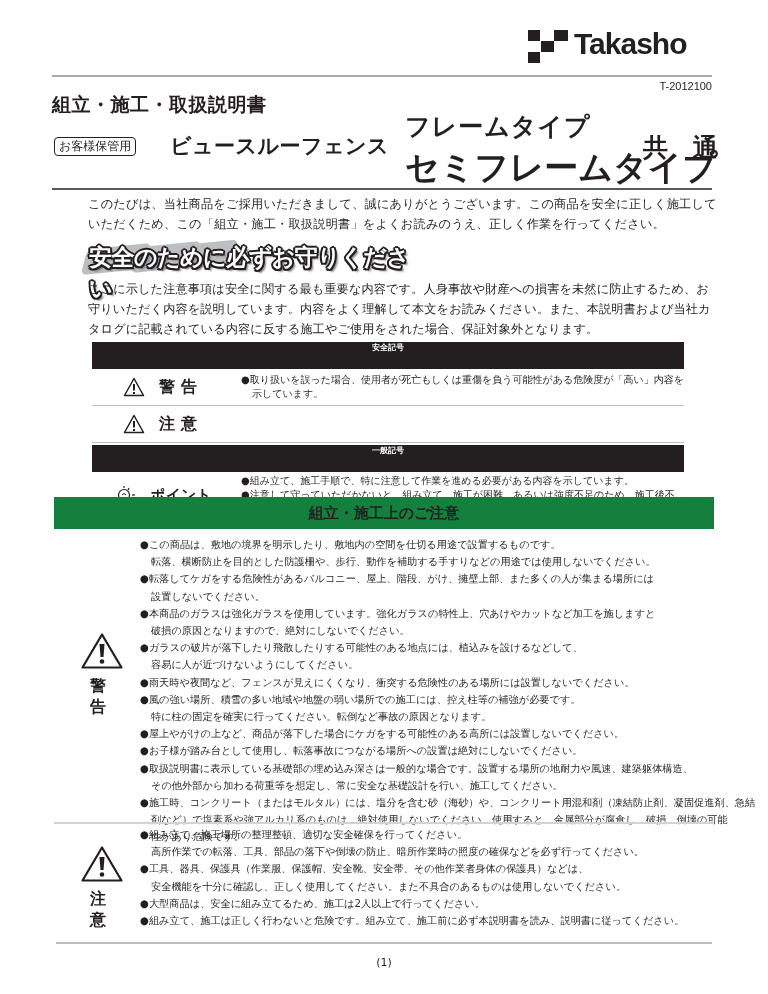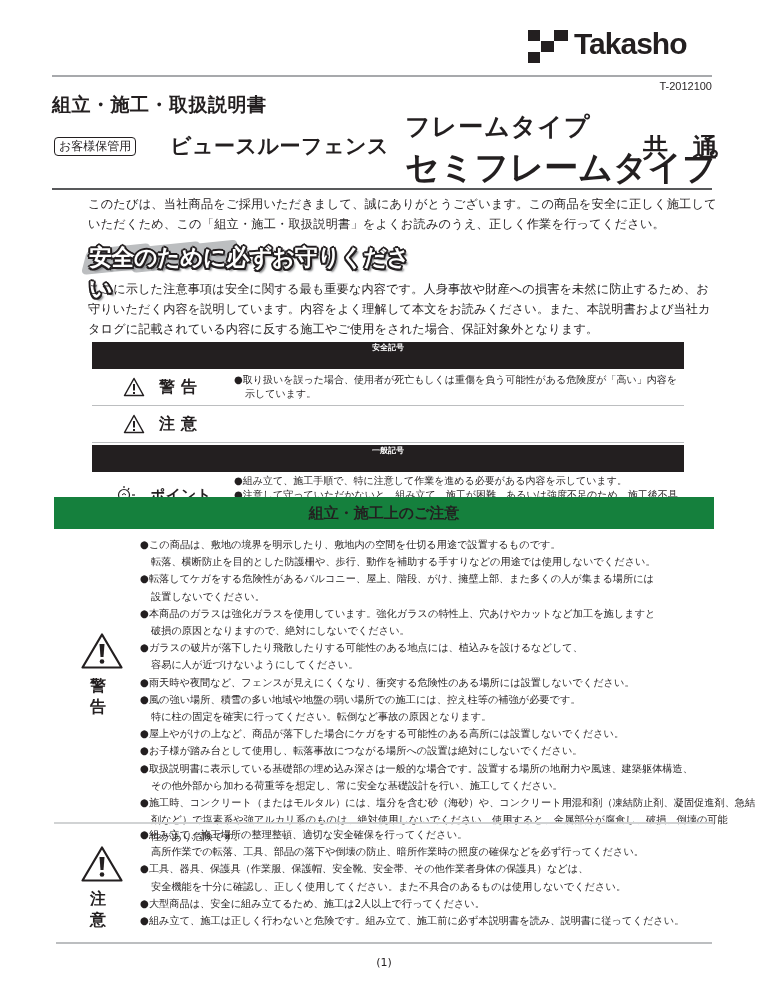--- a/index.html
+++ b/index.html
@@ -38,21 +38,21 @@
 
   
   .sym-table { left: 92px; top: 342px; width: 592px; }
   .sym-header { height: 27px; background: #231f20; color: #ffffff; font-size: 8px; font-weight: bold; text-align: center; line-height: 11px; }
   .sym-row { display: flex; align-items: center; border-bottom: 1.5px solid #bcbec0; }
   .sym-row.last { border-bottom: none; }
   .sym-left { width: 142px; display: flex; align-items: center; justify-content: center; gap: 14px; }
   .sym-label { font-size: 16px; font-weight: bold; letter-spacing: 6px; }
   .sym-label.point { letter-spacing: 0; font-size: 15px; text-align: center; }
   .sym-desc { flex: 1; font-size: 10px; line-height: 14px; }
-  .sym-desc p { padding-left: 11px; text-indent: -11px; }
+  .sym-desc p { padding-left: 11px; text-indent: -11px; margin-left: 7px; }
 
   
   .section-bar { left: 54px; top: 497px; width: 660px; height: 32px; background: #15803d; text-align: center; line-height: 32px; font-size: 15px; font-weight: bold; }
 
   .warn-block { left: 140px; top: 536px; width: 570px; }
   .warn-block p, .caution-block p { font-size: 10.2px; line-height: 17.2px; padding-left: 11px; text-indent: -11px; letter-spacing: 0; white-space: nowrap; }
 
   .big-icon { width: 44px; }
   .big-label { font-size: 16px; font-weight: bold; letter-spacing: 8px; margin-top: 2px; }
   .warn-side { left: 72px; top: 632px; text-align: center; width: 60px; }

